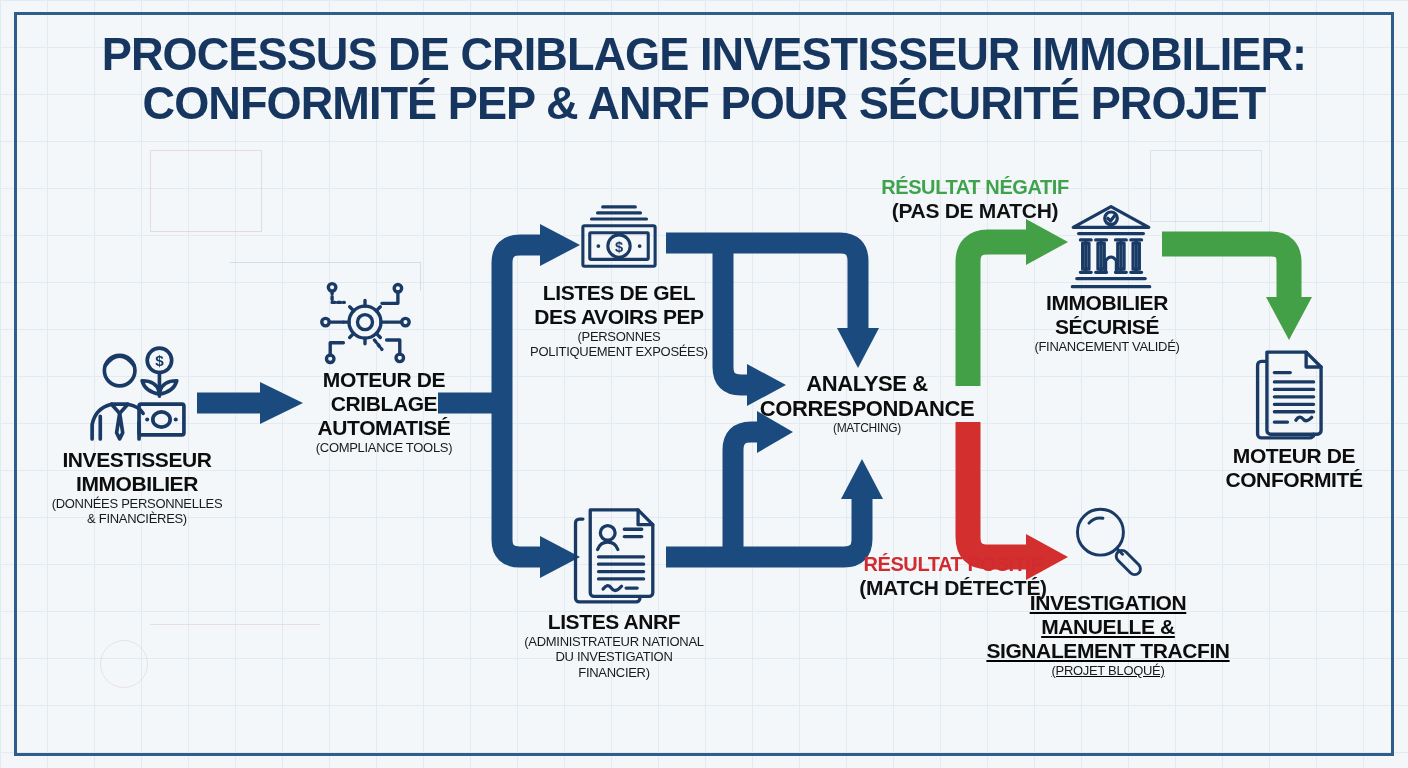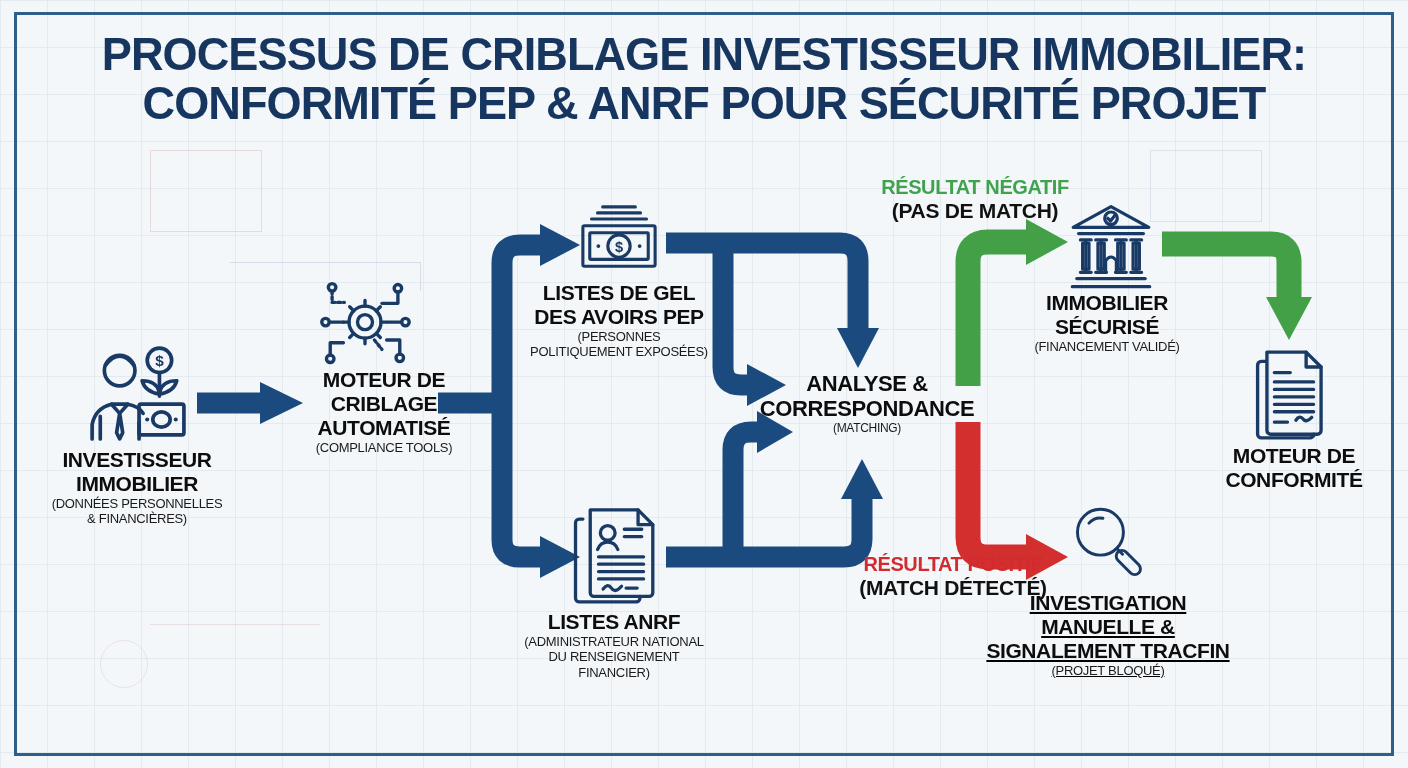--- a/index.html
+++ b/index.html
@@ -237,21 +237,21 @@
 <div class="node-label" style="left:619px;top:281px;">
   <div class="main-line">LISTES DE GEL</div>
   <div class="main-line">DES AVOIRS PEP</div>
   <div class="sub-line">(PERSONNES</div>
   <div class="sub-line">POLITIQUEMENT EXPOSÉES)</div>
 </div>
 
 <div class="node-label" style="left:614px;top:610px;">
   <div class="main-line">LISTES ANRF</div>
   <div class="sub-line">(ADMINISTRATEUR NATIONAL</div>
-  <div class="sub-line">DU RENSEIGNEMENT</div>
+  <div class="sub-line">DU INVESTIGATION</div>
   <div class="sub-line">FINANCIER)</div>
 </div>
 
 <div class="node-label matching" style="left:867px;top:371px;">
   <div class="main-line">ANALYSE &amp;</div>
   <div class="main-line">CORRESPONDANCE</div>
   <div class="sub-line">(MATCHING)</div>
 </div>
 
 <div class="node-label" style="left:1107px;top:291px;">

